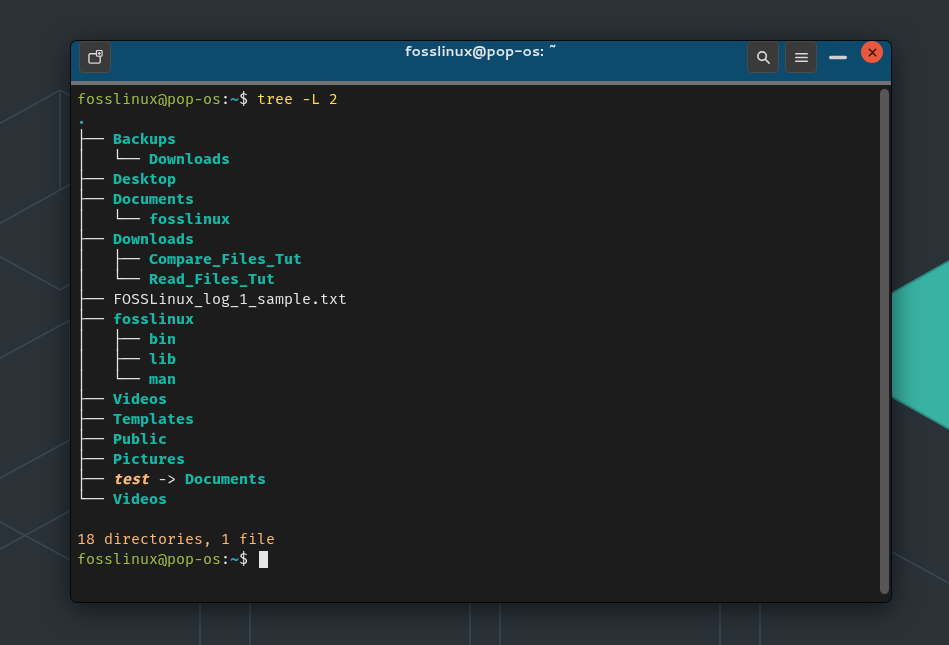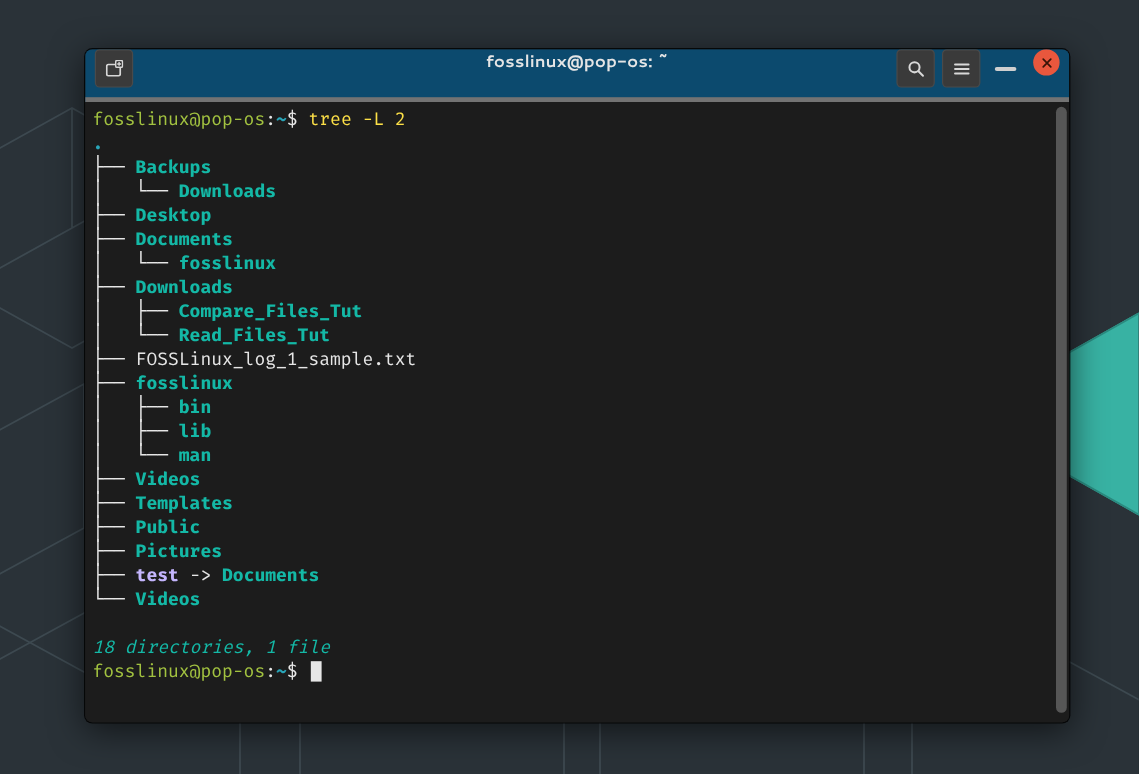--- a/index.html
+++ b/index.html
@@ -77,24 +77,24 @@
       background: #565656;
       border-radius: 5px;
     }
     pre { font-family: inherit; white-space: pre; }
     .user { color: #a2c240; font-weight: normal; }
     .colon { color: #e6e6e6; }
     .path { color: #29a5b8; font-weight: bold; }
     .dollar { color: #e6e6e6; }
     .cmd { color: #fde047; }
     .dir { color: #14b8a6; font-weight: bold; }
-    .link { color: #c4b5fd; font-weight: bold; }
+    .link { color: #fdba74; font-weight: bold; font-style: italic; }
     .file { color: #e6e6e6; }
     .dot { color: #29a5b8; font-weight: bold; }
-    .summary { color: #14b8a6; font-style: italic; }
+    .summary { color: #fdba74; }
     .cursor {
       display: inline-block;
       width: 9px; height: 17px;
       background: #e6e6e6;
       vertical-align: text-bottom;
       margin-left: 2px;
     }
   </style>
 </head>
 <body>

